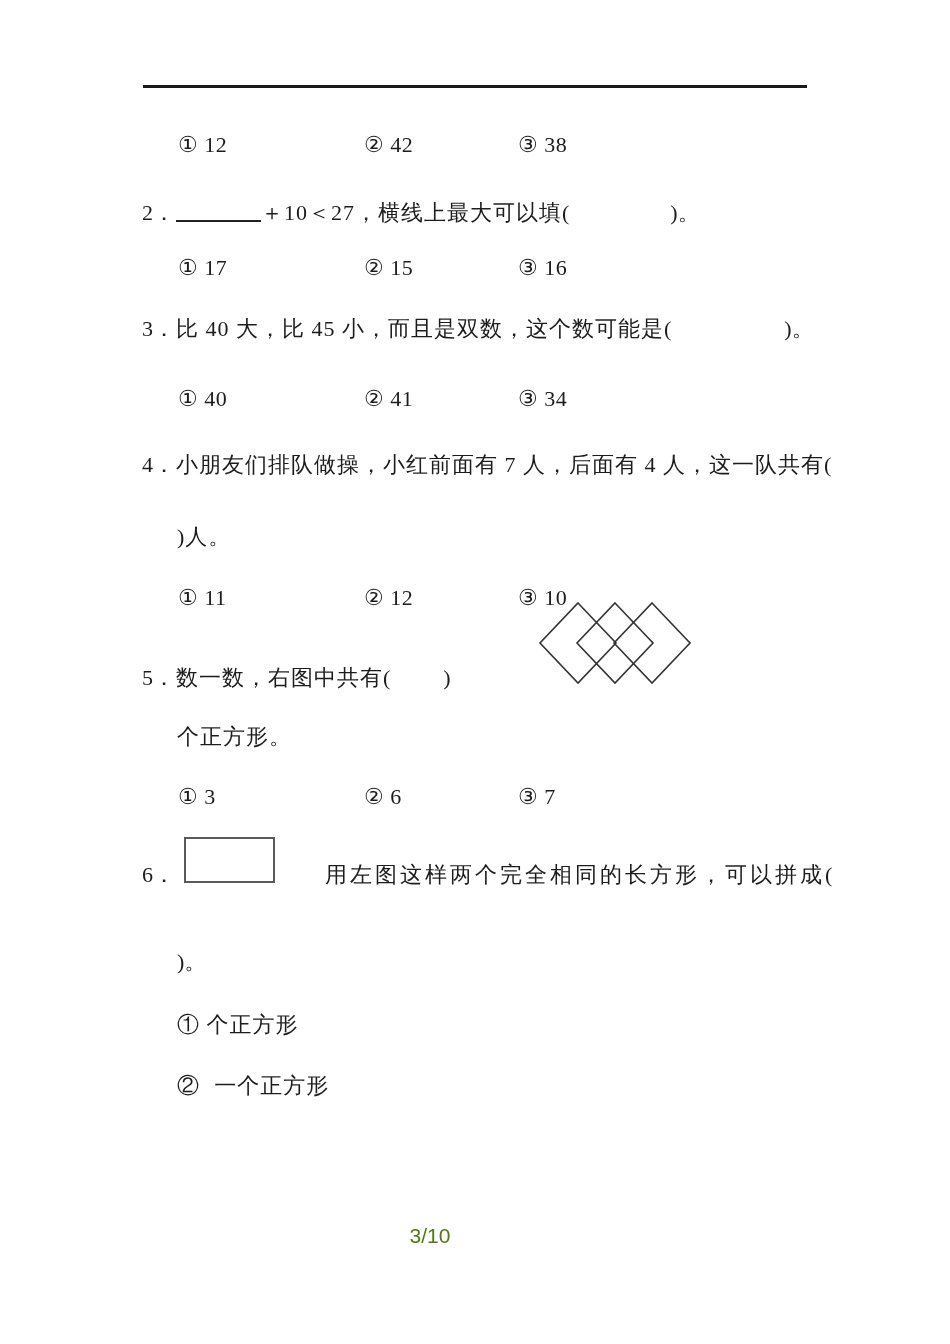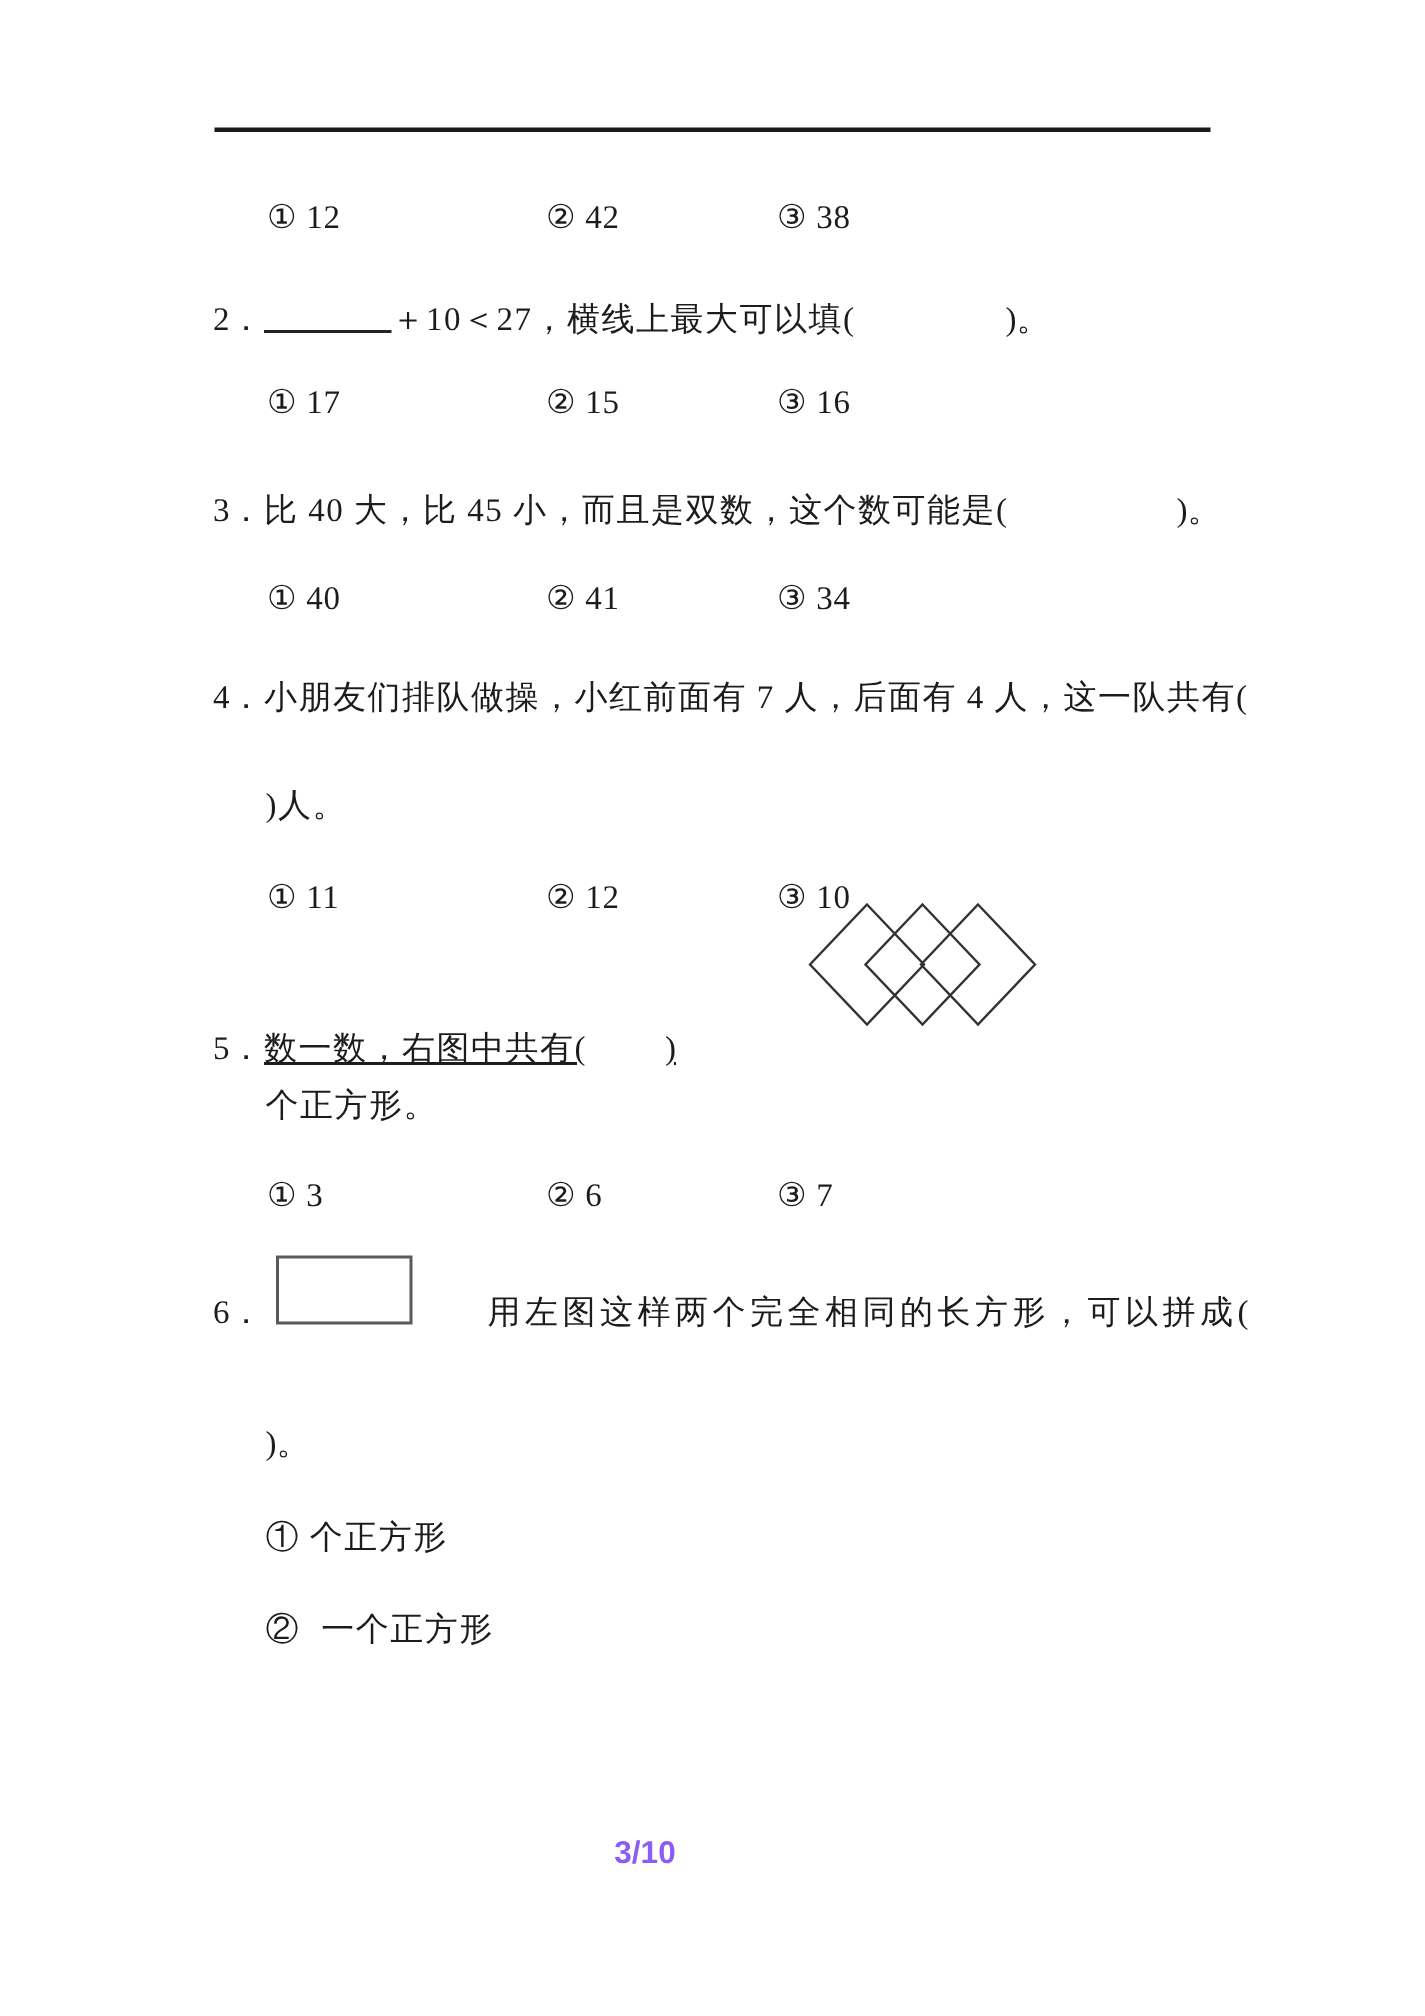--- a/index.html
+++ b/index.html
@@ -15,21 +15,21 @@
   .qline{left:142px;}
   .qnum{display:inline-block;min-width:34px;}
   .cjk{letter-spacing:1px;}
   .wide{letter-spacing:3px;margin-left:48px;}
   .blank{display:inline-block;width:85px;height:20px;border-bottom:2px solid #222222;vertical-align:-2px;}
   .gap{display:inline-block;}
   .g100{width:100px;} .g112{width:112px;} .g52{width:52px;}
   .fig-rect{position:absolute;left:184px;top:837px;width:87px;height:42px;border:2px solid #5a5a5a;background:#ffffff;}
   .fig-squares{position:absolute;left:535px;top:597px;width:160px;height:93px;}
   .pageno{position:absolute;left:0;top:1224px;width:860px;text-align:center;
-    font-family:"Liberation Sans","DejaVu Sans",sans-serif;font-weight:bold;font-size:21px;color:#8b5cf6;}
+    font-family:"Liberation Sans","DejaVu Sans",sans-serif;font-weight:normal;font-size:21px;color:#4d7c0f;}
 </style>
 </head>
 <body>
 
 <div class="page">
 
   <div class="rule"></div>
 
   <div class="abs" style="top:130px;left:0;width:950px;">
     <span class="opt opt1">① 12</span>
@@ -39,21 +39,21 @@
 
   <div class="abs qline" style="top:198px;">
     <span class="qnum">2．</span><span class="blank"></span><span class="cjk">＋10＜27，横线上最大可以填(</span><span class="gap g100"></span><span>)。</span>
   </div>
   <div class="abs" style="top:253px;left:0;width:950px;">
     <span class="opt opt1">① 17</span>
     <span class="opt opt2">② 15</span>
     <span class="opt opt3">③ 16</span>
   </div>
 
-  <div class="abs qline" style="top:325px;">
+  <div class="abs qline" style="top:314px;">
     <span class="qnum">3．</span><span class="cjk">比 40 大，比 45 小，而且是双数，这个数可能是(</span><span class="gap g112"></span><span>)。</span>
   </div>
   <div class="abs" style="top:384px;left:0;width:950px;">
     <span class="opt opt1">① 40</span>
     <span class="opt opt2">② 41</span>
     <span class="opt opt3">③ 34</span>
   </div>
 
   <div class="abs qline" style="top:450px;">
     <span class="qnum">4．</span><span class="cjk">小朋友们排队做操，小红前面有 7 人，后面有 4 人，这一队共有(</span>
@@ -66,21 +66,21 @@
     <span class="opt opt2">② 12</span>
     <span class="opt opt3">③ 10</span>
   </div>
 
   <svg class="fig-squares" viewBox="0 0 160 93">
     <polygon points="43,6 81,46 43,86 5,46" fill="none" stroke="#333333" stroke-width="1.6"></polygon>
     <polygon points="80,6 118,46 80,86 42,46" fill="none" stroke="#333333" stroke-width="1.6"></polygon>
     <polygon points="117,6 155,46 117,86 79,46" fill="none" stroke="#333333" stroke-width="1.6"></polygon>
   </svg>
 
-  <div class="abs qline" style="top:684px;text-decoration:underline;">
+  <div class="abs qline" style="top:663px;">
     <span class="qnum">5．</span><span class="cjk">数一数，右图中共有(</span><span class="gap g52"></span><span>)</span>
   </div>
   <div class="abs" style="top:695px;left:177px;margin-top:27px;">
     <span class="cjk">个正方形。</span>
   </div>
   <div class="abs" style="top:782px;left:0;width:950px;">
     <span class="opt opt1">① 3</span>
     <span class="opt opt2">② 6</span>
     <span class="opt opt3">③ 7</span>
   </div>

